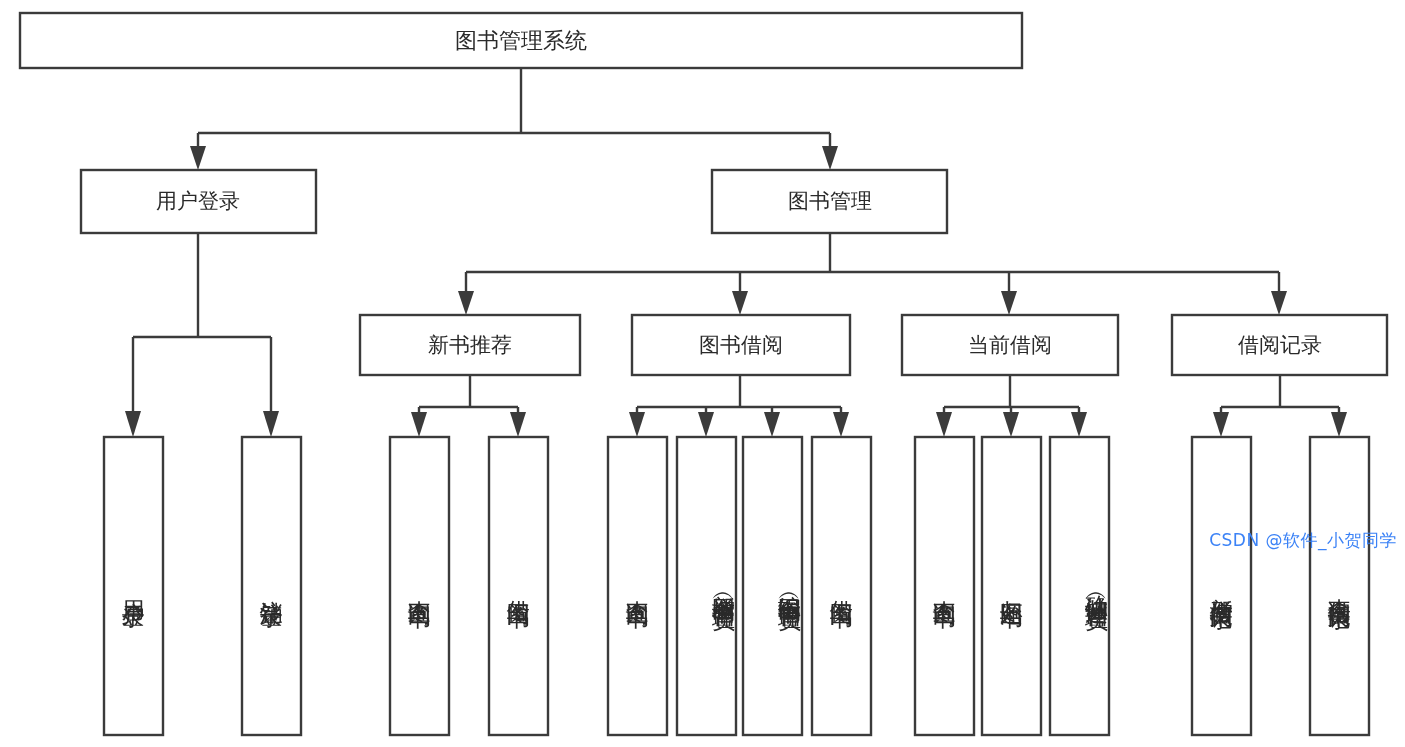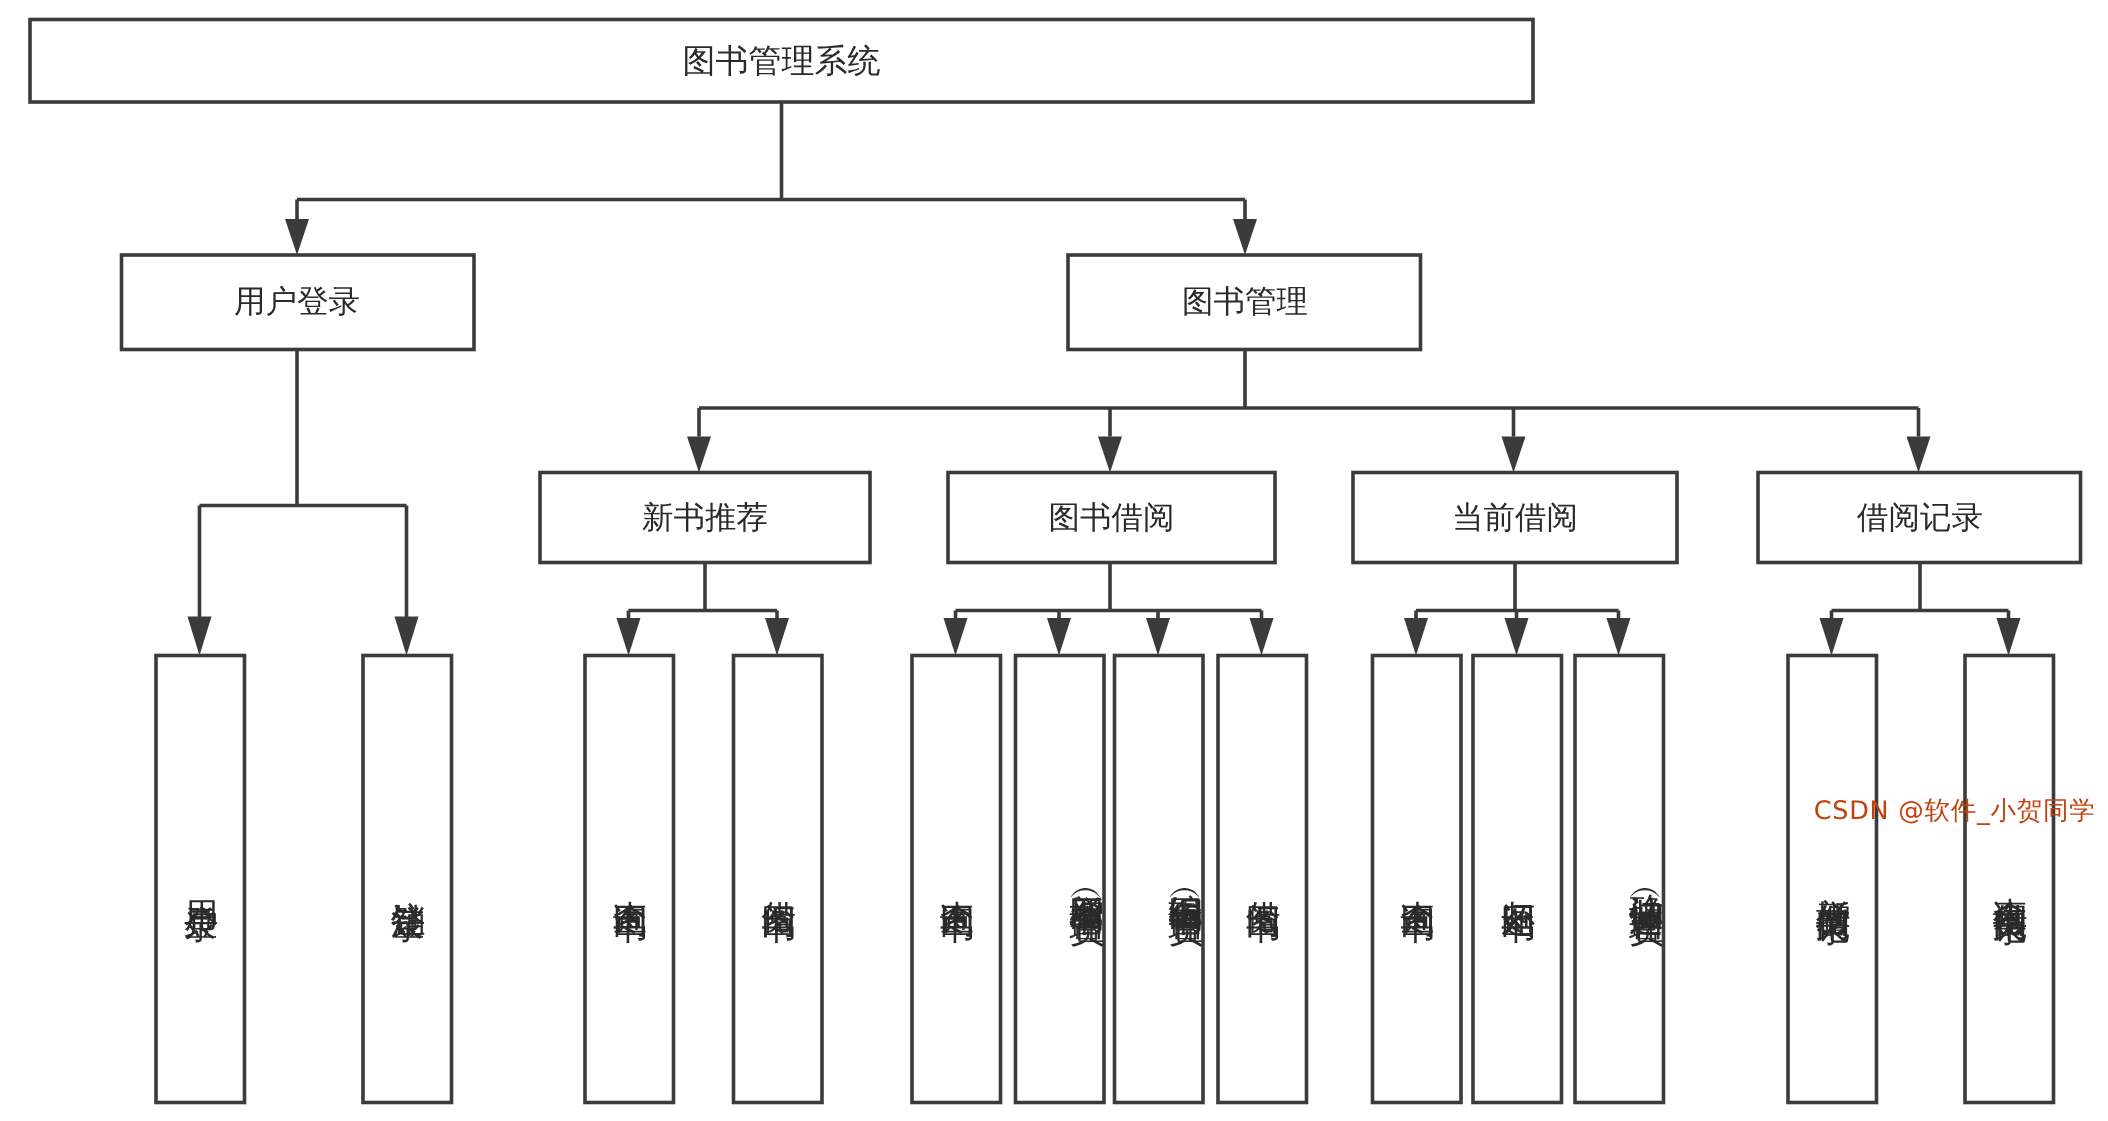--- a/index.html
+++ b/index.html
@@ -73,21 +73,21 @@
     white-space: nowrap;
     pointer-events: none;
     user-select: none;
   }
   #watermark {
     position: absolute;
     right: 8px;
     bottom: 4px;
     font-family: "DejaVu Sans", "Liberation Sans", sans-serif;
     font-size: 17px;
-    color: #c2410c;
+    color: #3b82f6;
     letter-spacing: 0.5px;
     white-space: nowrap;
   }
 </style>
 </head>
 <body>
 
 <div id="diagram-root">
 
   <svg id="flow-svg" viewBox="0 0 1405 747">

